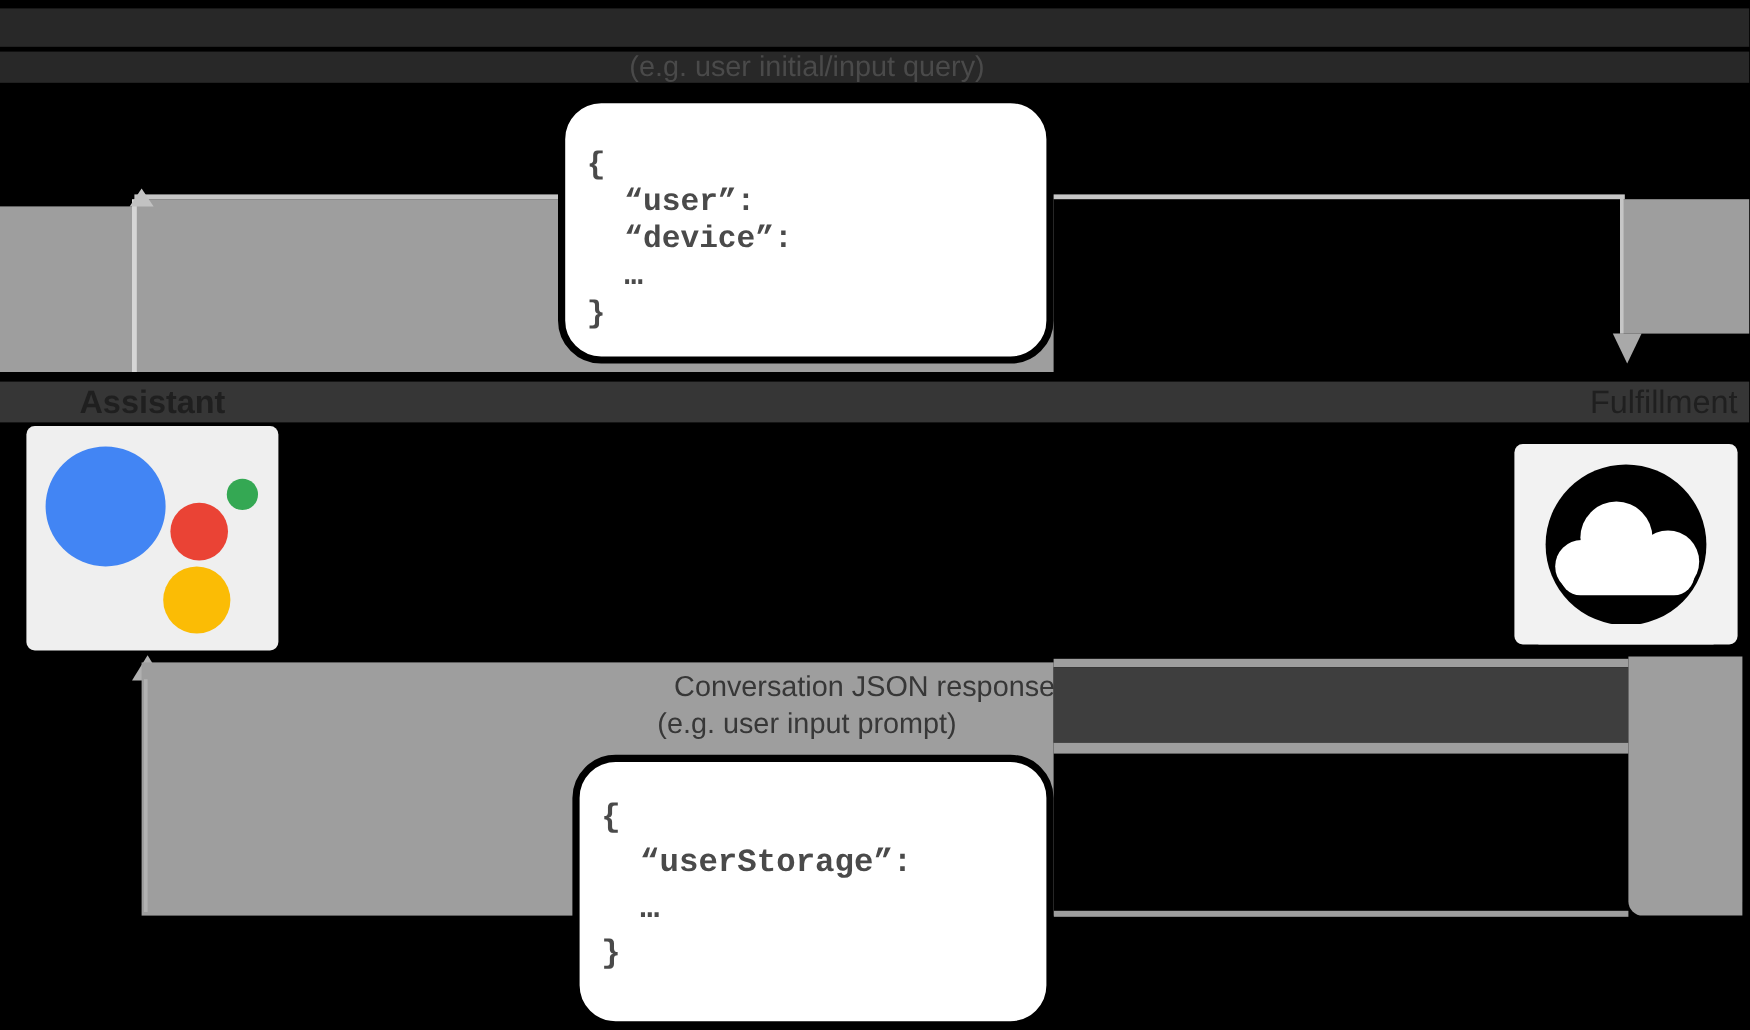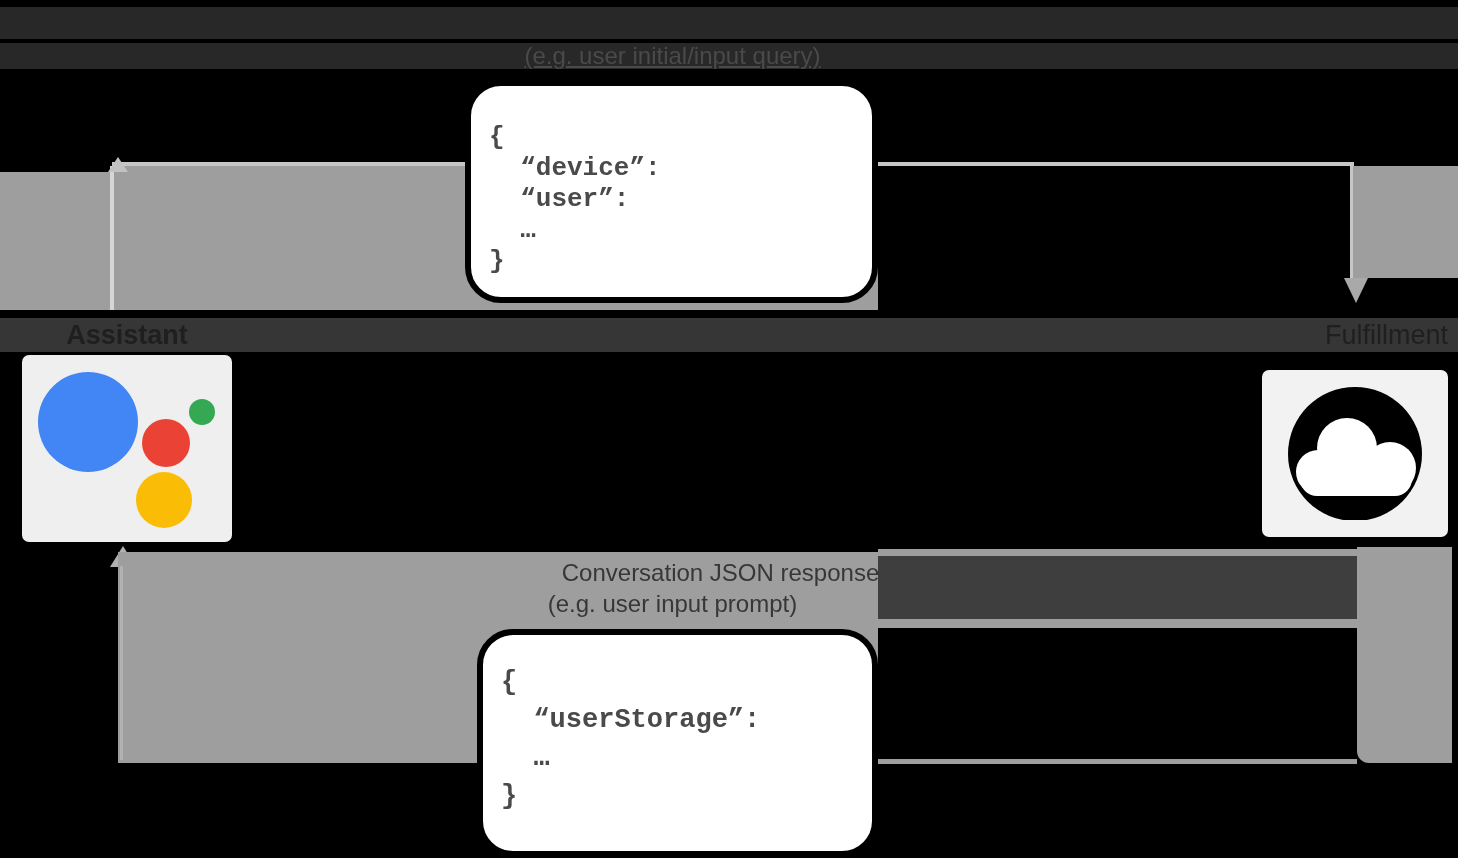--- a/index.html
+++ b/index.html
@@ -9,21 +9,21 @@
   
   .stripe{position:absolute;left:0;width:1458px;background:#282828;}
   .stripe.s1{top:7px;height:32px;}
   .stripe.s2{top:43px;height:26px;}
   .labelband{position:absolute;left:0;top:318px;width:1458px;height:34px;background:#363636;}
 
   
   .topcap{position:absolute;left:0;width:1345px;text-align:center;color:#4a4a4a;
           font-size:24px;line-height:30px;}
   .topcap.l1{top:8px;}
-  .topcap.l2{top:41px;text-decoration:underline;}
+  .topcap.l2{top:41px;}
 
   
   .slab{position:absolute;background:#9e9e9e;}
   .slab.a1{left:0;top:172px;width:112px;height:138px;}
   .slab.a2{left:112px;top:166px;width:766px;height:144px;}
   .slab.a3{left:1350px;top:166px;width:108px;height:112px;}
   .slab.b1a{left:118px;top:552px;width:760px;height:211px;}
   .slab.b2{left:1357px;top:547px;width:95px;height:216px;border-bottom-left-radius:12px;}
   .stripeR1{position:absolute;left:878px;top:549px;width:479px;height:7px;background:#9e9e9e;}
   .stripeR2{position:absolute;left:878px;top:556px;width:479px;height:63px;background:#3e3e3e;}
@@ -105,22 +105,22 @@
   <div class="slab a3"></div>
   <div class="stroke l1"></div>
   <div class="stroke l2"></div>
   <div class="stroke l4"></div>
   <div class="tri corner"></div>
   <div class="tri h1"></div>
 
   <div class="jsonbox req">
     <div class="codelines">
       <div class="codeline">{</div>
+      <div class="codeline">  “user”:</div>
       <div class="codeline">  “device”:</div>
-      <div class="codeline">  “user”:</div>
       <div class="codeline">  …</div>
       <div class="codeline">}</div>
     </div>
   </div>
 
   <div class="entity assistant">Assistant</div>
   <div class="entity fulfillment">Fulfillment</div>
 
   <div class="tile assistant">
     <div>

